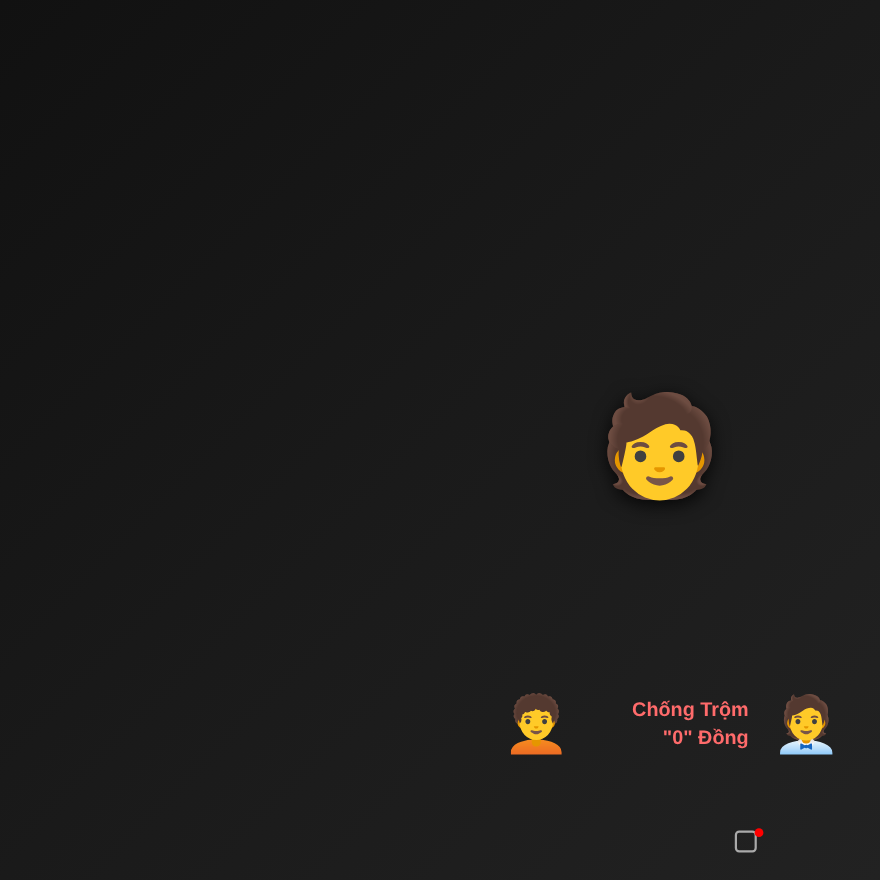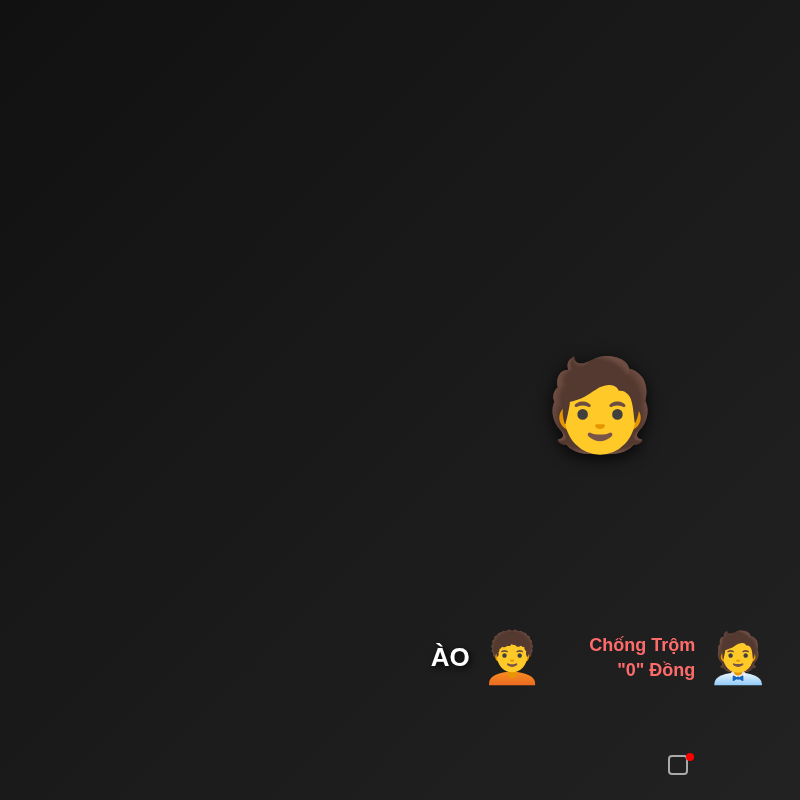--- a/index.html
+++ b/index.html
@@ -854,21 +854,20 @@
       </div>
       <div class="video-more-btn">⋮</div>
     </div>
   </div>
 
   <div class="rec-video" style="flex:1;">
     <div class="rec-thumb-bg2">
       <div style="position:absolute;inset:0;background:linear-gradient(135deg,#111 0%,#1a1a1a 50%,#222 100%);"></div>
       <div style="position:relative;z-index:2;display:flex;align-items:center;justify-content:space-around;width:100%;padding:0 15px;">
         <div style="display:flex;flex-direction:column;gap:4px;">
-          <div class="rec-text-overlay" style="font-size:26px;font-weight:900;color:#fff;text-shadow:2px 2px 6px rgba(0,0,0,0.9);">ÀO</div>
         </div>
         <div class="rec-person-small">🧑‍🦱</div>
         <div style="display:flex;flex-direction:column;gap:4px;text-align:right;margin-left:34px;">
           <div class="rec-text-red">Chống Trộm</div>
           <div class="rec-text-red">"0" Đồng</div>
         </div>
         <div class="rec-person-small">🧑‍💼</div>
       </div>
     </div>
   </div>

